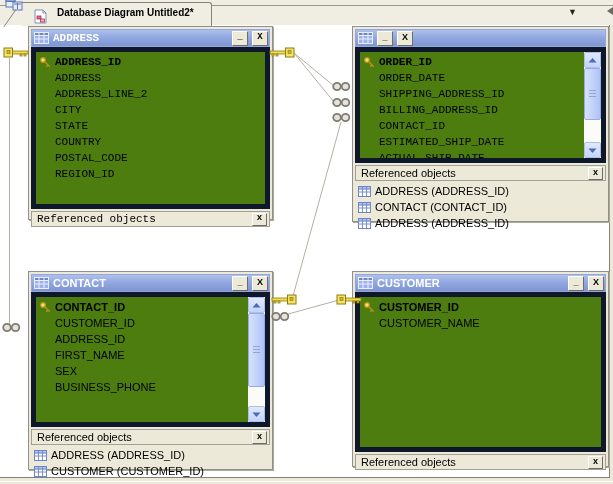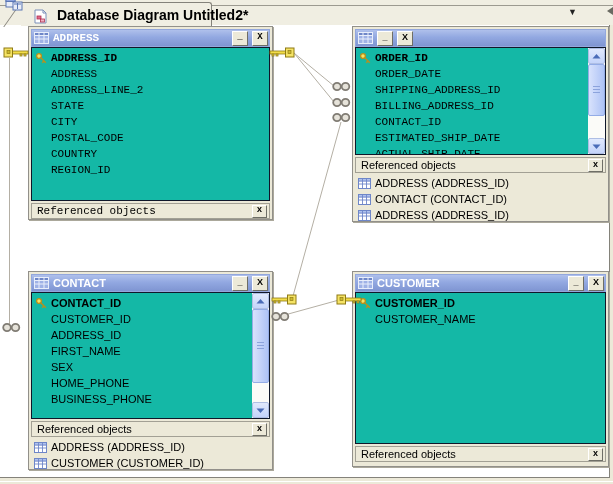--- a/index.html
+++ b/index.html
@@ -6,41 +6,41 @@
   .screen{position:relative;width:613px;height:484px;background:#ECE9D8;
     font-family:"Liberation Sans",sans-serif;font-size:11px;color:#000;overflow:hidden;}
   .screen::after{content:'';position:absolute;left:0;right:0;bottom:2px;height:1px;background:#FFFFFF;}
 
   
   .tabstrip{position:absolute;top:0;left:0;right:0;height:25px;background:#F0EEE2;}
   .tabstrip::before{content:'';position:absolute;top:5px;left:0;right:0;height:1px;background:#9C9A90;}
   .tab{position:absolute;left:21px;top:2px;width:190px;height:23px;background:#F0EEE2;
     border-top:1px solid #84827A;border-right:1px solid #84827A;border-top-right-radius:3px;z-index:2;}
   .tab::before{content:'';position:absolute;left:-9px;top:-1px;width:1px;height:25px;background:#84827A;transform:skewX(-35deg);}
-  .tab-title{position:absolute;left:36px;top:4px;font-size:14px;font-weight:bold;white-space:nowrap;}
+  .tab-title{position:absolute;left:36px;top:4px;font-size:10px;font-weight:bold;white-space:nowrap;}
   .editor-icon{position:absolute;left:5px;top:-2px;z-index:3;}
   .file-icon{position:absolute;left:13px;top:6px;z-index:4;}
   .tab-menu{position:absolute;right:36px;top:7px;font-size:9px;color:#222;cursor:default;z-index:2;}
   .tab-chevron{position:absolute;right:0;top:5px;width:8px;height:13px;overflow:hidden;z-index:2;}
   .tab-chevron i{display:block;width:0;height:0;border-top:6px solid transparent;border-bottom:6px solid transparent;border-right:9px solid #6A6A62;margin-left:2px;}
 
   
   .canvas{position:absolute;top:25px;left:0;width:609px;height:452px;background:#FFFFFF;
     border-right:1px solid #84827A;border-bottom:1px solid #84827A;}
 
   
   .win{position:absolute;background:#ECE9D8;border:1px solid #92908A;padding:2px;
     box-shadow:1px 1px 0 #ABA89B;z-index:10;}
   .win-title{height:18px;display:flex;align-items:center;gap:4px;padding:0 1px 0 2px;
     background:linear-gradient(180deg,#AFC0EB 0%,#92A8E1 45%,#7F95D2 100%);
     border:1px solid #93A7DC;box-sizing:border-box;}
   .win-title .t{color:#FFF;font-weight:bold;flex:1;white-space:nowrap;overflow:hidden;}
   .tbtn{width:14px;height:13px;background:#ECE9D8;border:1px solid;border-color:#FFF #6E6E66 #6E6E66 #FFF;
     font-size:9px;font-weight:bold;line-height:10px;text-align:center;cursor:default;flex:0 0 auto;}
-  .win-body{position:relative;background:#14b8a6;border:1px solid #0f172a;overflow:hidden;padding-top:2px;box-sizing:content-box;}
+  .win-body{position:relative;background:#4d7c0f;border:5px solid #0f172a;overflow:hidden;padding-top:2px;box-sizing:content-box;}
   .row{height:16px;line-height:16px;padding-left:19px;white-space:nowrap;}
   .row.pk{display:flex;align-items:center;padding-left:3px;font-weight:bold;}
   .row.pk .k{margin-right:4px;flex:0 0 auto;}
 
   .refbar{height:14px;margin-top:2px;border:1px solid #A2A094;background:#ECE9D8;
     display:flex;align-items:center;padding:0 2px 0 5px;}
   .refbar .lbl{flex:1;white-space:nowrap;}
   .xbtn{width:13px;height:11px;background:#ECE9D8;border:1px solid;border-color:#FFF #6E6E66 #6E6E66 #FFF;
     font-size:9px;font-weight:bold;line-height:9px;text-align:center;cursor:default;}
   .reflist{padding-top:2px;}
@@ -191,24 +191,24 @@
           <span class="k">
             <svg width="12" height="12" viewBox="0 0 12 12">
               <circle cx="4" cy="4" r="2.4" fill="#F5E365" stroke="#B8901C" stroke-width="1.4"></circle>
               <path d="M6 6 L10.8 10.8 M9 9 L7.2 10.8" stroke="#B8901C" stroke-width="1.4"></path>
             </svg>
           </span>
           <span>ADDRESS_ID</span>
         </div>
         <div class="row"><span>ADDRESS</span></div>
         <div class="row"><span>ADDRESS_LINE_2</span></div>
+        <div class="row"><span>CITY</span></div>
         <div class="row"><span>STATE</span></div>
-        <div class="row"><span>CITY</span></div>
+        <div class="row"><span>COUNTRY</span></div>
         <div class="row"><span>POSTAL_CODE</span></div>
-        <div class="row"><span>COUNTRY</span></div>
         <div class="row"><span>REGION_ID</span></div>
       </div>
       <div class="refbar">
         <span class="lbl">Referenced objects</span>
         <span class="xbtn">x</span>
       </div>
     </div>
 
     <div class="win" style="left:352px;top:1px;width:251px;height:190px;">
       <div class="win-title">
@@ -310,21 +310,20 @@
               <circle cx="4" cy="4" r="2.4" fill="#F5E365" stroke="#B8901C" stroke-width="1.4"></circle>
               <path d="M6 6 L10.8 10.8 M9 9 L7.2 10.8" stroke="#B8901C" stroke-width="1.4"></path>
             </svg>
           </span>
           <span>CONTACT_ID</span>
         </div>
         <div class="row"><span>CUSTOMER_ID</span></div>
         <div class="row"><span>ADDRESS_ID</span></div>
         <div class="row"><span>FIRST_NAME</span></div>
         <div class="row"><span>SEX</span></div>
-        <div class="row"><span>HOME_PHONE</span></div>
         <div class="row"><span>BUSINESS_PHONE</span></div>
         <div class="sb">
           <span class="sb-btn sb-up">
             <svg width="9" height="7" viewBox="0 0 9 7">
                 <polygon points="4.5,1 8.5,5.5 0.5,5.5" fill="#4A6CB8"></polygon>
               </svg>
           </span>
           <span class="sb-thumb" style="top:16px;height:74px;"></span>
           <span class="sb-btn sb-dn">
             <svg width="9" height="7" viewBox="0 0 9 7">

